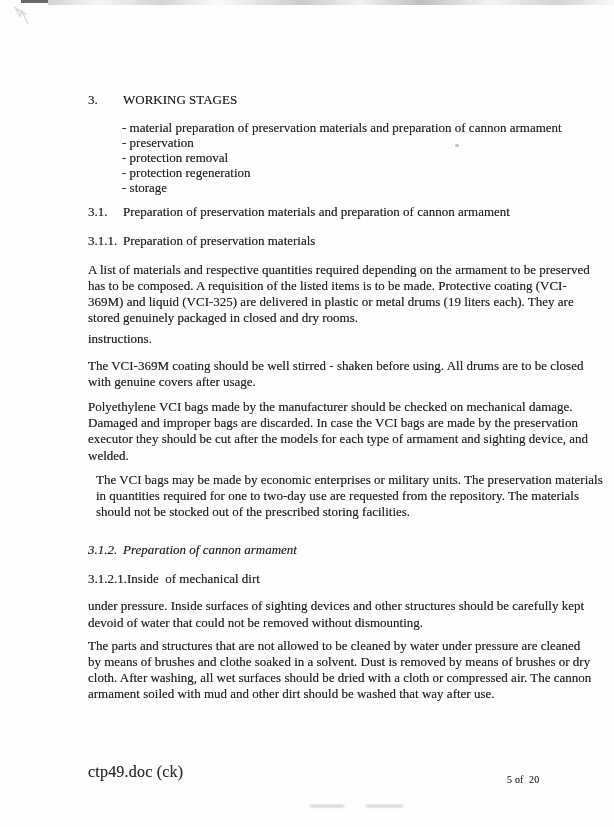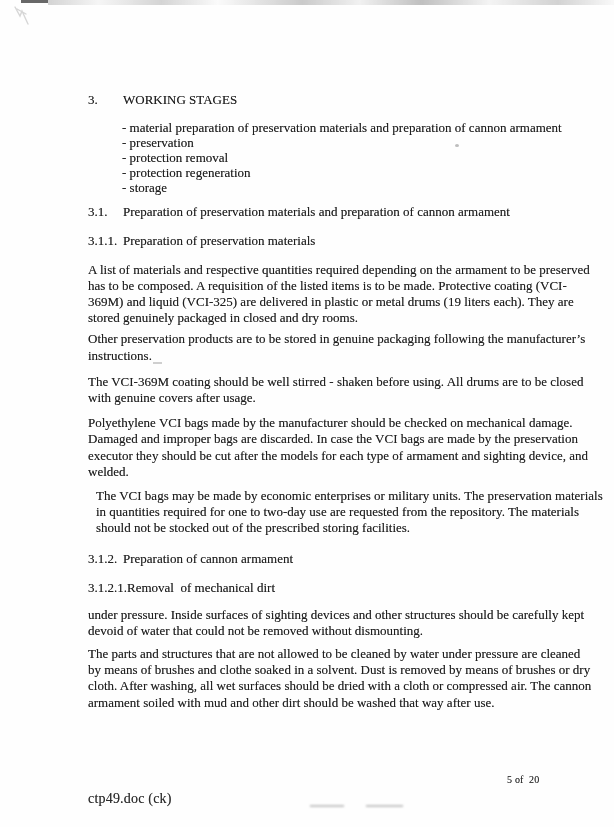--- a/index.html
+++ b/index.html
@@ -49,29 +49,29 @@
   
   .b1 { margin-top: 0; }
   .b2 { margin-top: 13px; }
   .b3 { margin-top: 8px; }
   .b4 { margin-top: 13px; }
   .b5 { margin-top: 13px; }
   .b6 { margin-top: 5px; }
   .b7 { margin-top: 10px; }
   .b8 { margin-top: 9px; }
   .b9 { margin-top: 8px; margin-left: 8px; }
-  .b10 { margin-top: 14px; }
+  .b10 { margin-top: 22px; font-style: italic; }
   .b11 { margin-top: 13px; }
   .b12 { margin-top: 11px; }
   .b13 { margin-top: 7px; }
   
   .footer-left {
     position: absolute; left: 88px; top: 763px;
-    font-size: 14px; color: #2b2b2b; letter-spacing: .2px;
-    text-shadow: 0 0 .5px rgba(40,40,40,.5); white-space: pre; margin-top: 28px;
+    font-size: 16px; color: #2b2b2b; letter-spacing: .2px;
+    text-shadow: 0 0 .5px rgba(40,40,40,.5); white-space: pre;
   }
   .footer-right {
     position: absolute; left: 507px; top: 774px;
     font-size: 10px; color: #2b2b2b; letter-spacing: .2px;
     text-shadow: 0 0 .5px rgba(40,40,40,.5); white-space: pre;
   }
 </style>
 </head>
 <body>
 
@@ -86,26 +86,26 @@
   <div class="artifact dash-mark-1"></div>
   <div class="artifact smudge-1"></div>
   <div class="artifact smudge-2"></div>
 
   <main class="doc" id="doc-blocks">
       <div class="block b1 heading"><span class="heading-num">3.</span><span class="heading-text">WORKING STAGES</span></div>
       <div class="block b2 list"><div class="list-item">- material preparation of preservation materials and preparation of cannon armament</div><div class="list-item">- preservation</div><div class="list-item">- protection removal</div><div class="list-item">- protection regeneration</div><div class="list-item">- storage</div></div>
       <div class="block b3 heading"><span class="heading-num">3.1.</span><span class="heading-text">Preparation of preservation materials and preparation of cannon armament</span></div>
       <div class="block b4 heading"><span class="heading-num">3.1.1.</span><span class="heading-text">Preparation of preservation materials</span></div>
       <div class="block b5 para"><div class="para-line">A list of materials and respective quantities required depending on the armament to be preserved</div><div class="para-line">has to be composed. A requisition of the listed items is to be made. Protective coating (VCI-</div><div class="para-line">369M) and liquid (VCI-325) are delivered in plastic or metal drums (19 liters each). They are</div><div class="para-line">stored genuinely packaged in closed and dry rooms.</div></div>
-      <div class="block b6 para"><div class="para-line">Other preservation products are to be stored in genuine packaging following the manufacturer’s</div><div class="para-line">instructions.</div></div>
+      <div class="block b6 para"><div class="para-line">instructions.</div></div>
       <div class="block b7 para"><div class="para-line">The VCI-369M coating should be well stirred - shaken before using. All drums are to be closed</div><div class="para-line">with genuine covers after usage.</div></div>
       <div class="block b8 para"><div class="para-line">Polyethylene VCI bags made by the manufacturer should be checked on mechanical damage.</div><div class="para-line">Damaged and improper bags are discarded. In case the VCI bags are made by the preservation</div><div class="para-line">executor they should be cut after the models for each type of armament and sighting device, and</div><div class="para-line">welded.</div></div>
       <div class="block b9 para"><div class="para-line">The VCI bags may be made by economic enterprises or military units. The preservation materials</div><div class="para-line">in quantities required for one to two-day use are requested from the repository. The materials</div><div class="para-line">should not be stocked out of the prescribed storing facilities.</div></div>
       <div class="block b10 heading"><span class="heading-num">3.1.2.</span><span class="heading-text">Preparation of cannon armament</span></div>
-      <div class="block b11 heading"><span class="heading-num">3.1.2.1.</span><span class="heading-text">Removal  of mechanical dirt</span></div>
+      <div class="block b11 heading"><span class="heading-num">3.1.2.1.</span><span class="heading-text">Inside  of mechanical dirt</span></div>
       <div class="block b12 para"><div class="para-line">under pressure. Inside surfaces of sighting devices and other structures should be carefully kept</div><div class="para-line">devoid of water that could not be removed without dismounting.</div></div>
       <div class="block b13 para"><div class="para-line">The parts and structures that are not allowed to be cleaned by water under pressure are cleaned</div><div class="para-line">by means of brushes and clothe soaked in a solvent. Dust is removed by means of brushes or dry</div><div class="para-line">cloth. After washing, all wet surfaces should be dried with a cloth or compressed air. The cannon</div><div class="para-line">armament soiled with mud and other dirt should be washed that way after use.</div></div>
     </main>
 
   <div class="footer-left">ctp49.doc (ck)</div>
   <div class="footer-right">5 of  20</div>
 
 </div>
 
 </body></html>

